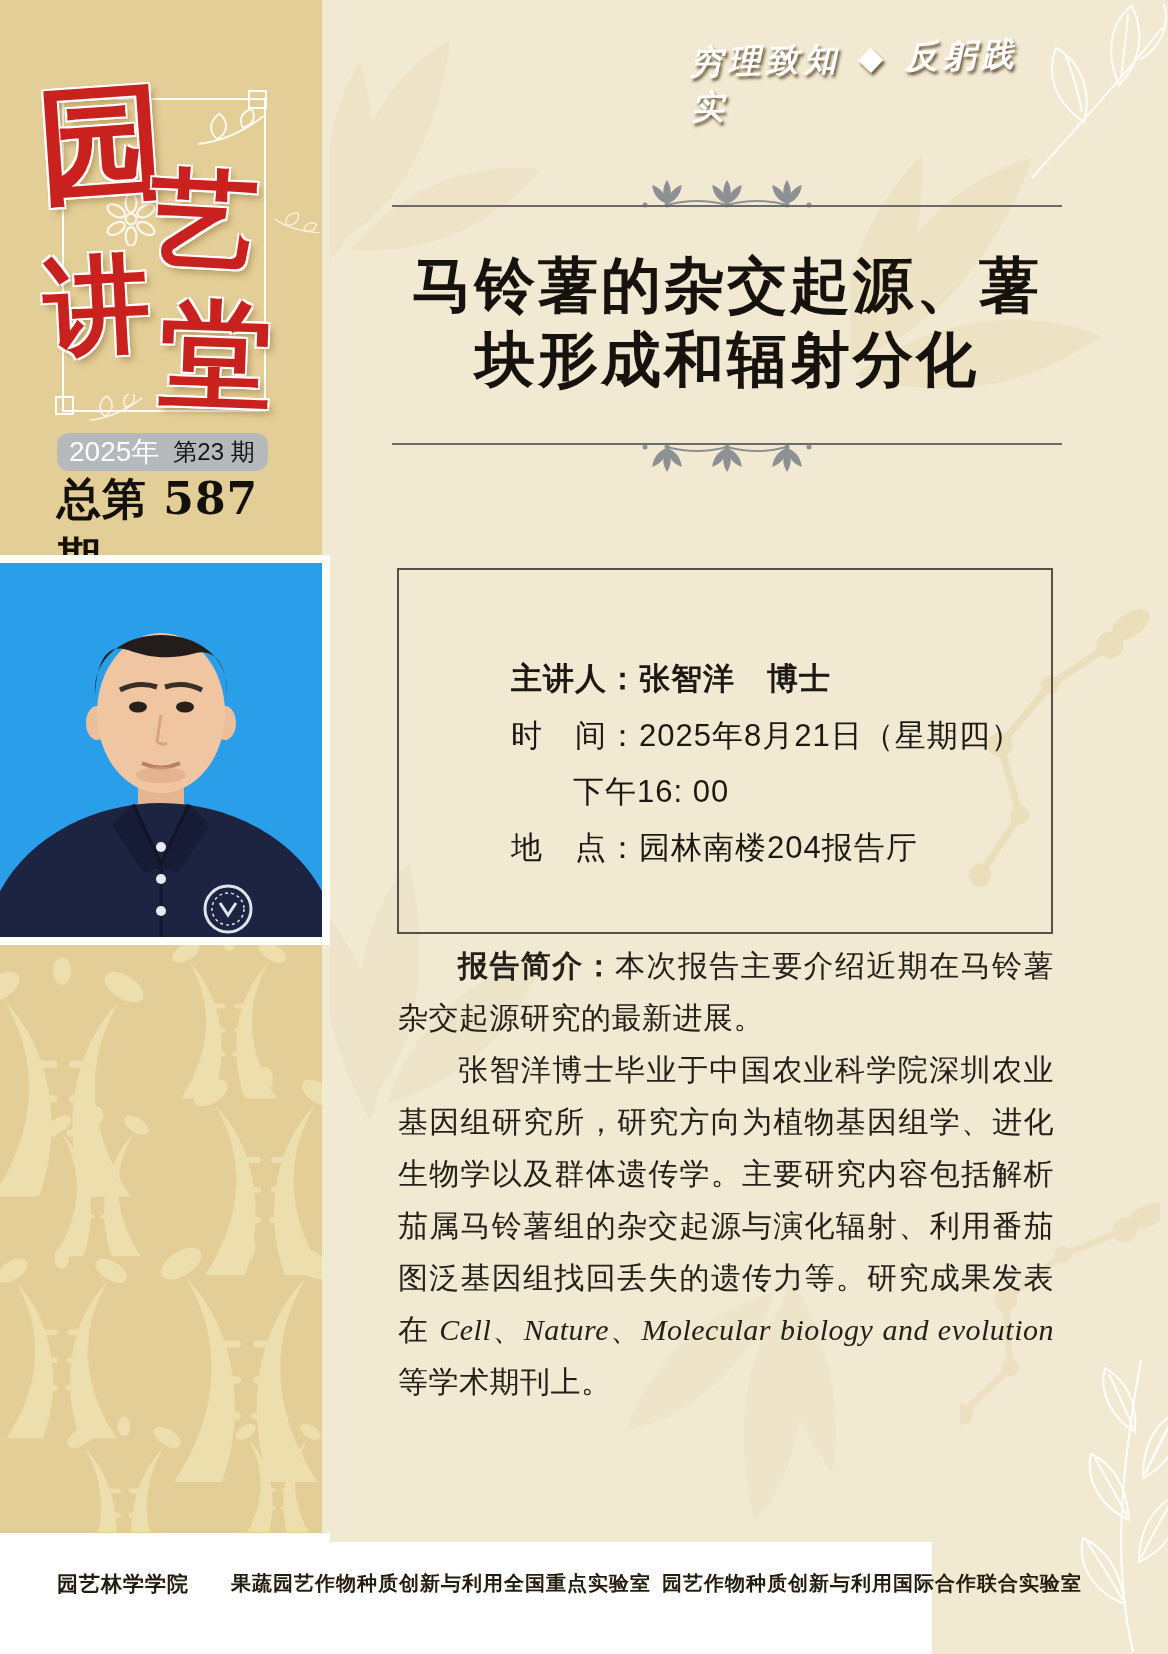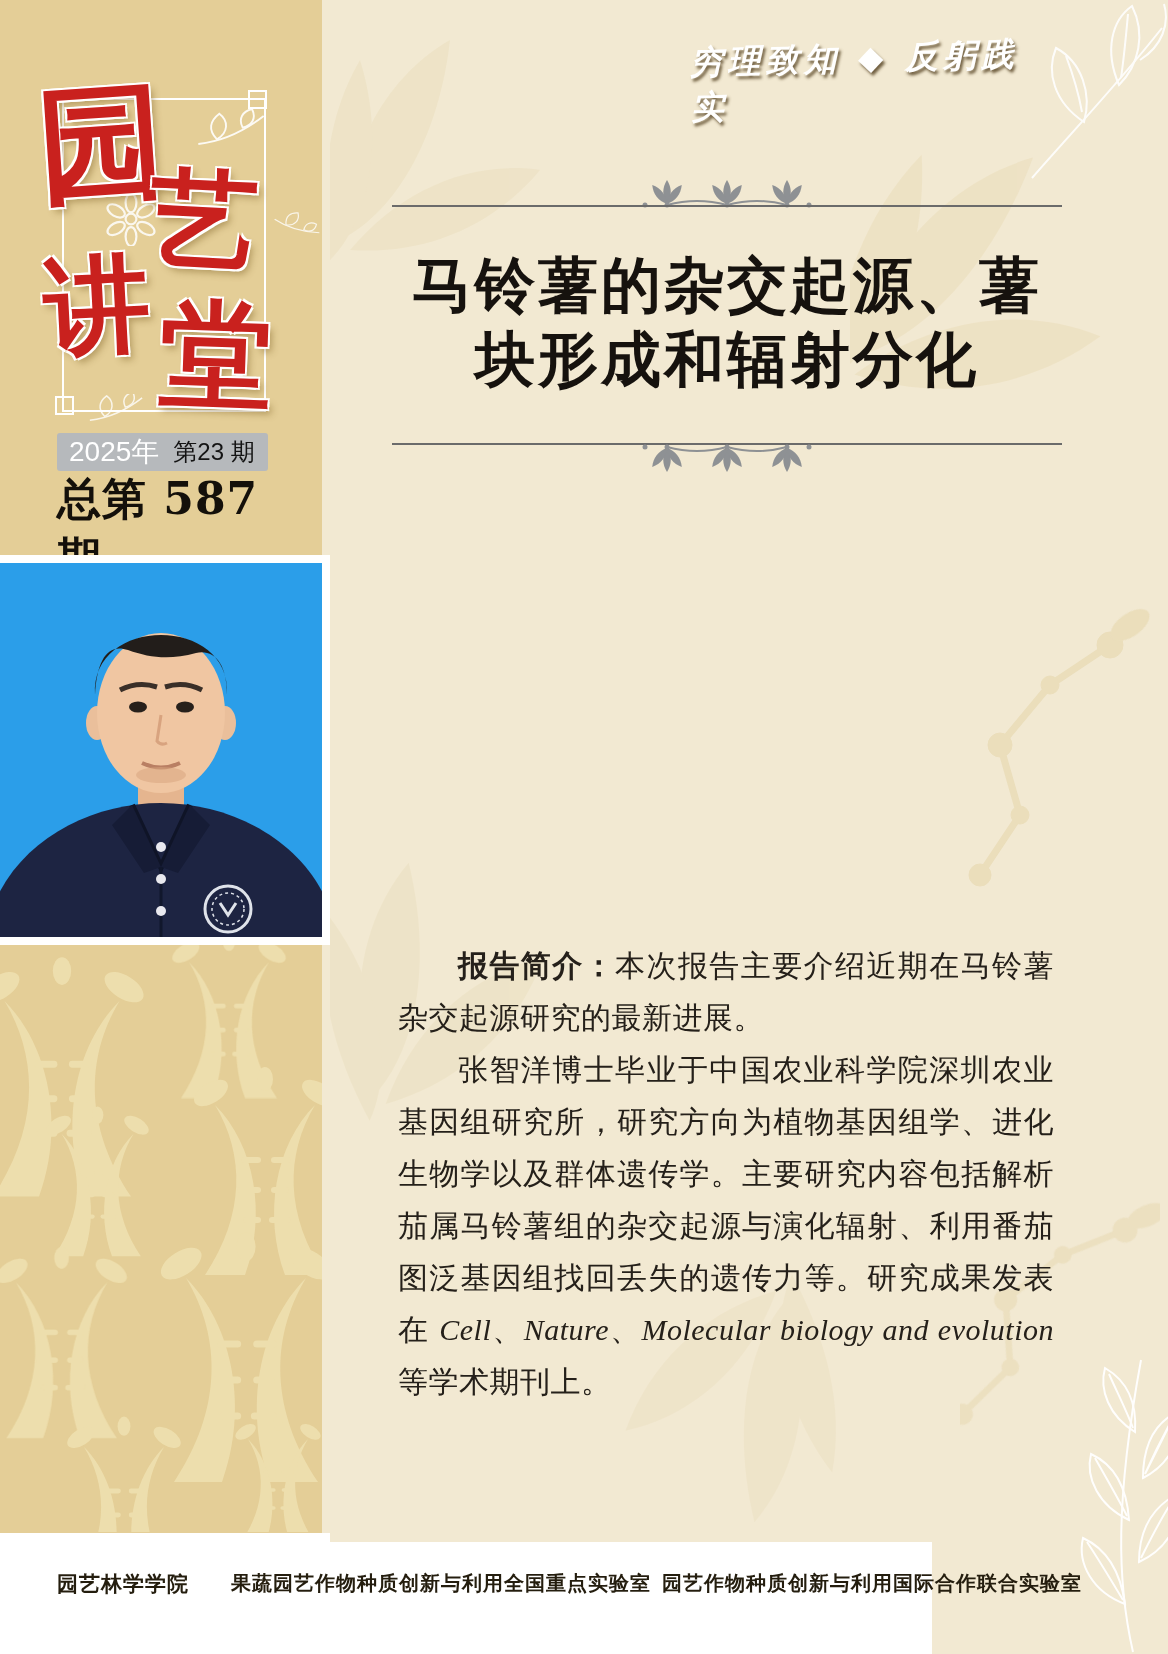--- a/index.html
+++ b/index.html
@@ -18,21 +18,21 @@
   .brand-char{
     font-family:"DejaVu Serif","Liberation Serif",serif;
     font-weight:bold;color:#c9211e;line-height:1;z-index:2;
     text-shadow:-2px -2px 0 #fff,2px -2px 0 #fff,-2px 2px 0 #fff,2px 2px 0 #fff,4px 5px 7px rgba(120,90,30,.45);
   }
   #char-yuan{left:38px;top:80px;font-size:126px;transform:rotate(-4deg);}
   #char-yi{left:150px;top:166px;font-size:108px;transform:rotate(3deg);}
   #char-jiang{left:44px;top:252px;font-size:106px;transform:rotate(-3deg);}
   #char-tang{left:160px;top:298px;font-size:112px;transform:rotate(2deg);}
   #issue-bar{
-    left:57px;top:433px;width:211px;height:38px;background:#b6b9bc;border-radius:3px;
+    left:57px;top:433px;width:211px;height:38px;background:#b6b9bc;border-radius:12px;
     display:flex;align-items:center;padding:0 12px;box-sizing:border-box;gap:14px;z-index:2;
   }
   #issue-year{color:#ffffff;font-size:28px;}
   #issue-no{color:#141414;font-size:24px;}
   #total-issue{left:57px;top:470px;width:260px;font-size:44px;font-weight:bold;color:#14100a;letter-spacing:1px;z-index:2;
     font-family:"DejaVu Serif","Liberation Serif",serif;}
   #photo-wrap{left:0;top:555px;width:330px;height:390px;background:#ffffff;z-index:2;}
   #photo-wrap svg{position:absolute;left:0;top:8px;}
   #sidebar-pattern{left:0;top:945px;width:322px;height:587px;z-index:1;}
   .doodle{z-index:2;}
@@ -257,20 +257,34 @@
     <div id="lecture-title">
       <div>马铃薯的杂交起源、薯</div>
       <div>块形成和辐射分化</div>
     </div>
     <div id="divider-bottom" class="divider"></div>
     <svg id="ornament-bottom" class="ornament" width="180" height="30" viewBox="0 0 180 30">
         <use href="#divider-orn"></use>
       </svg>
   </div>
 
+  <div id="info-box" class="abs">
+    <div id="info-row-speaker" class="info-row">
+      <span>主讲人：</span><span>张智洋　博士</span>
+    </div>
+    <div id="info-row-time" class="info-row">
+      <span>时　间：</span><span>2025年8月21日（星期四）</span>
+    </div>
+    <div id="info-row-time2" class="info-row">
+      <span>下午16: 00</span>
+    </div>
+    <div id="info-row-place" class="info-row">
+      <span>地　点：</span><span>园林南楼204报告厅</span>
+    </div>
+  </div>
 
   <div id="bio" class="abs">
     <p><strong id="abstract-label">报告简介：</strong><span>本次报告主要介绍近期在马铃薯杂交起源研究的最新进展。</span></p>
     <p><span>张智洋博士毕业于中国农业科学院深圳农业基因组研究所，研究方向为植物基因组学、进化生物学以及群体遗传学。主要研究内容包括解析茄属马铃薯组的杂交起源与演化辐射、利用番茄图泛基因组找回丢失的遗传力等。研究成果发表在 </span><em>Cell</em><span>、</span><em>Nature</em><span>、</span><em>Molecular biology and evolution</em><span> 等学术期刊上。</span></p>
   </div>
 
   <div id="footer-sep" class="abs"></div>
   <div id="footer" class="abs">
     <span id="footer-item-0" class="footer-item">园艺林学学院</span>
     <span id="footer-item-1" class="footer-item">果蔬园艺作物种质创新与利用全国重点实验室</span>

